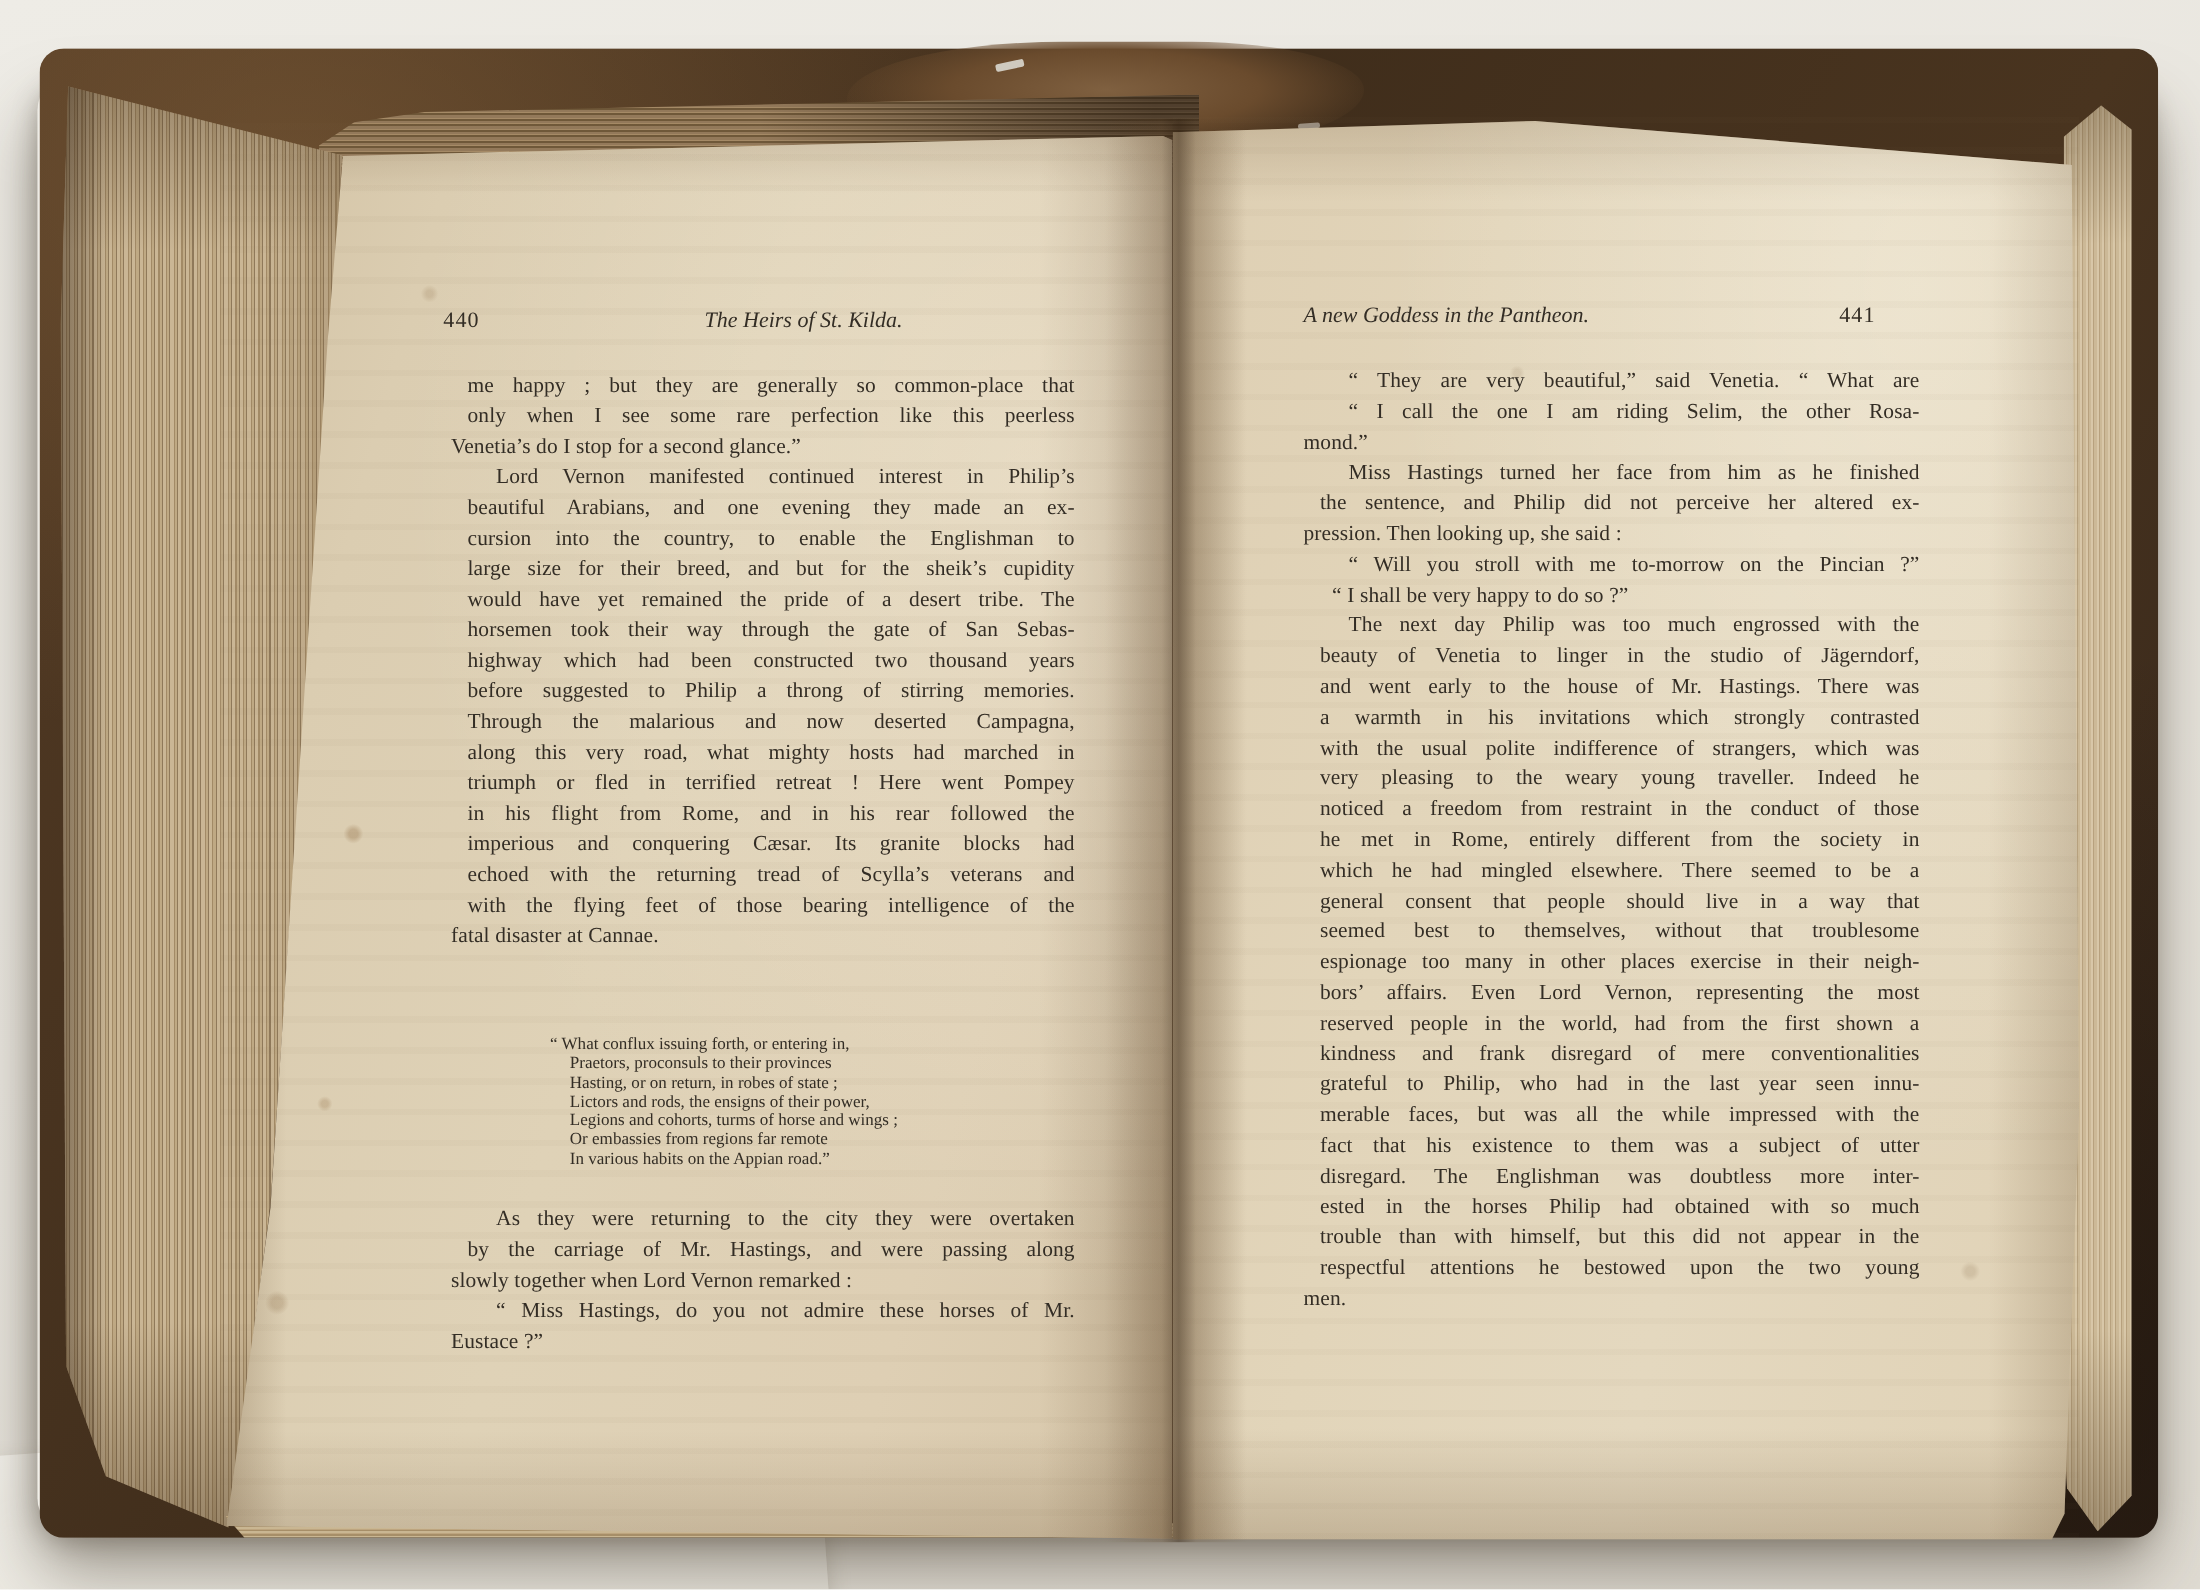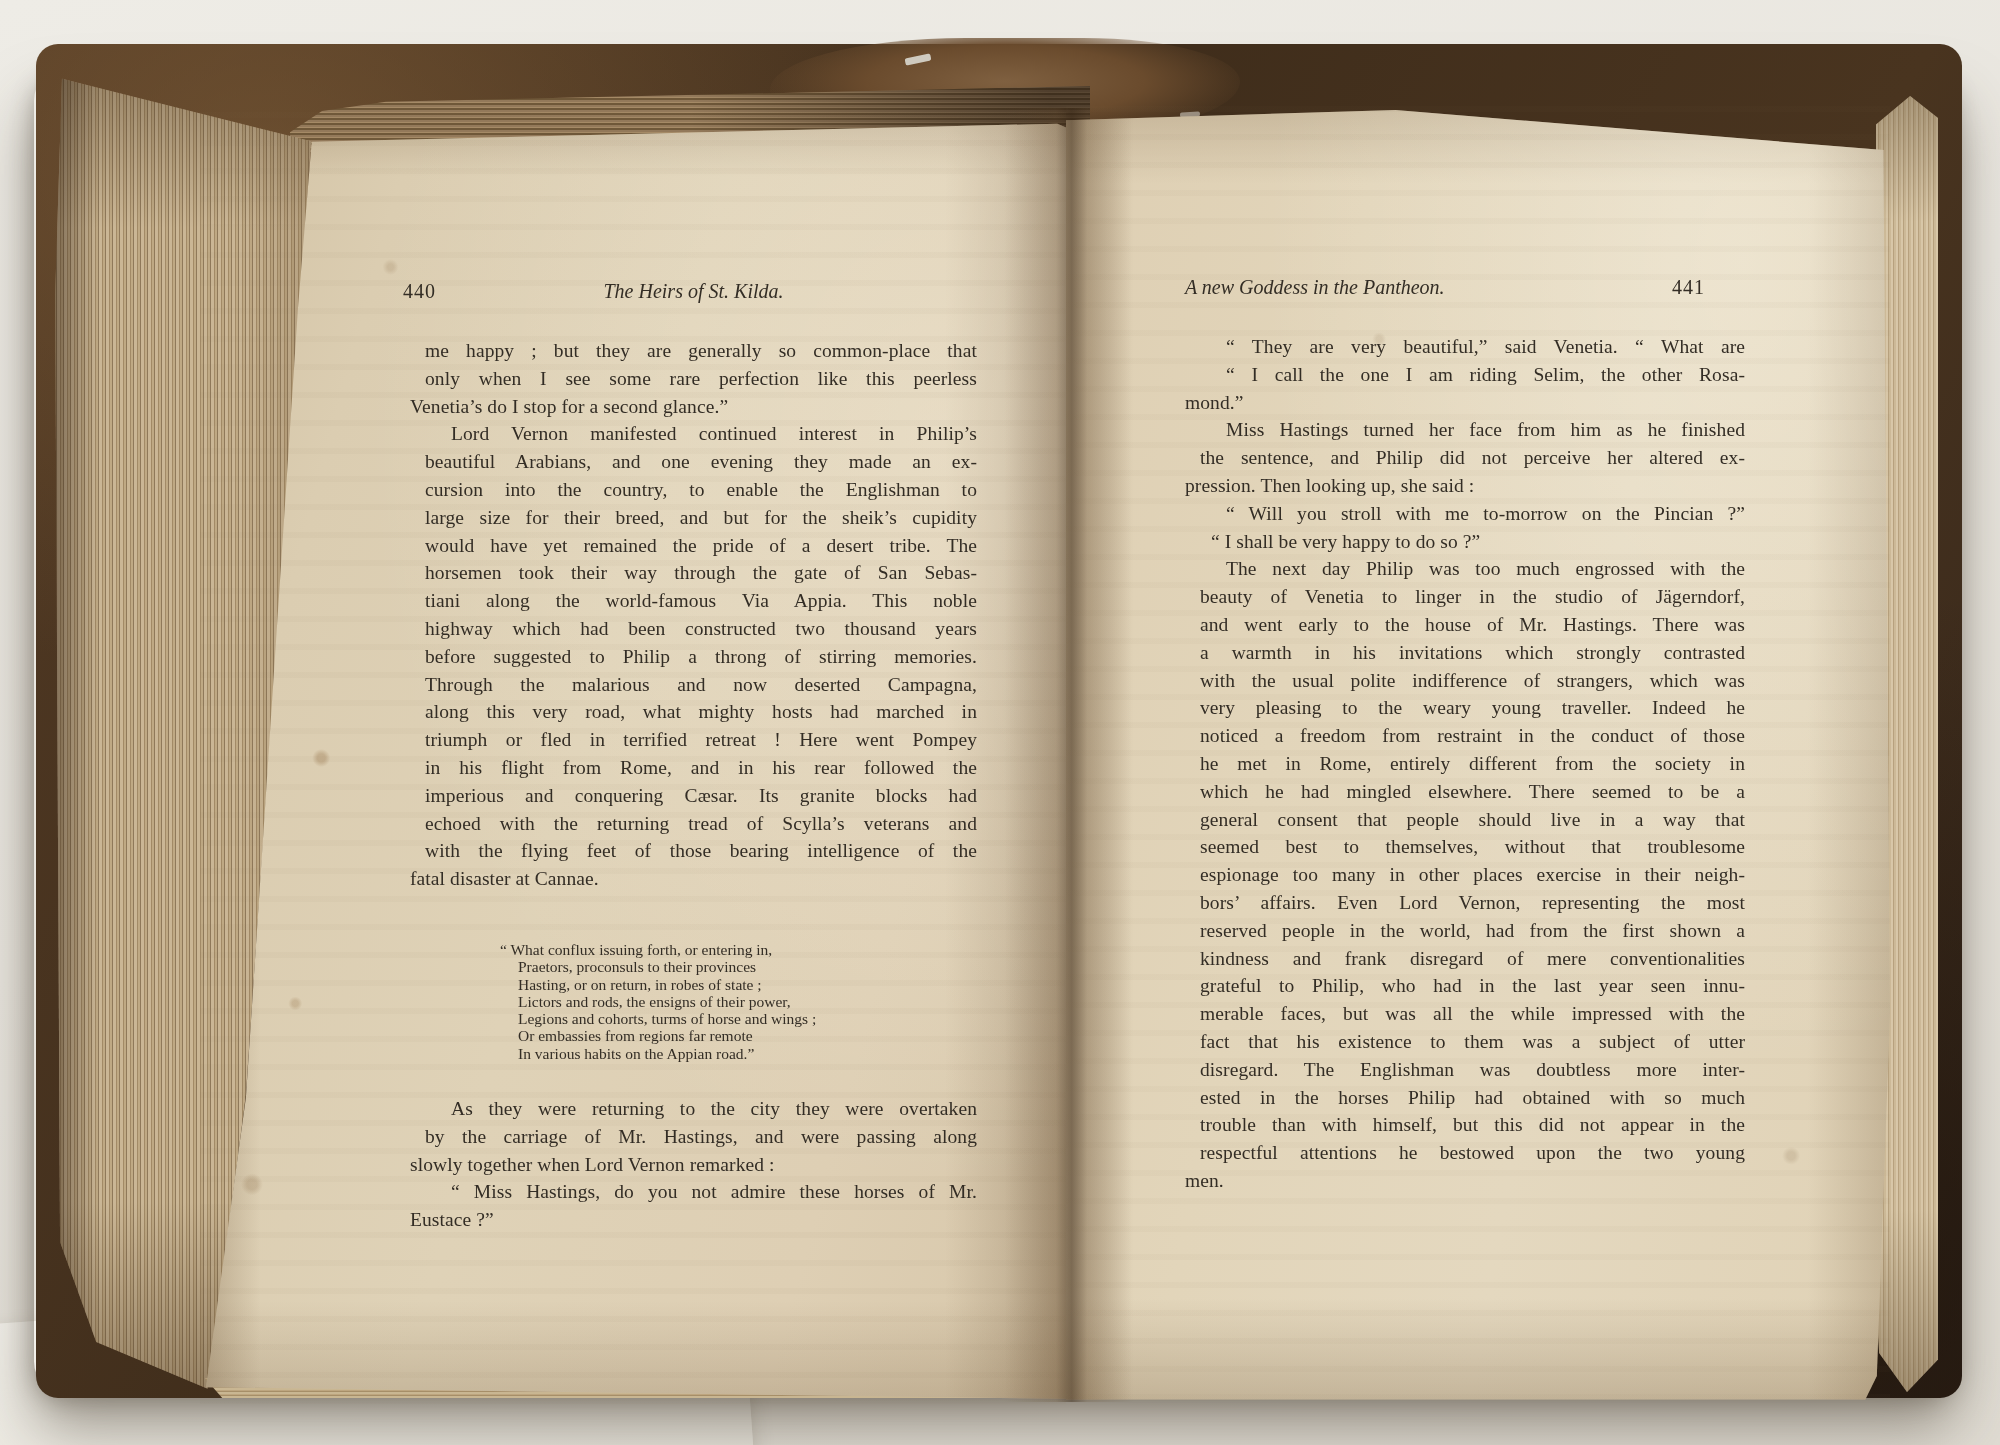--- a/index.html
+++ b/index.html
@@ -95,21 +95,21 @@
   .stains-right{
     position:absolute;left:1066px;top:106px;width:824px;height:1296px;pointer-events:none;
     background:
       radial-gradient(circle at 88% 81%,rgba(110,80,45,.15) 0 4px,rgba(0,0,0,0) 9px),
       radial-gradient(circle at 38% 18%,rgba(110,80,45,.12) 0 3px,rgba(0,0,0,0) 7px),
       repeating-linear-gradient(180deg,rgba(125,105,75,.035) 0 6px,rgba(0,0,0,0) 6px 28px);
   }
   .ink{color:#332d25;}
   .lp-header{position:absolute;left:410px;top:280px;width:567px;height:30px;font-size:20px;}
   .lp-num{position:absolute;left:-7px;top:0;letter-spacing:1px;}
-  .lp-title{position:absolute;left:0;top:0;width:100%;text-align:center;font-style:italic;}
+  .lp-title{position:absolute;left:0;top:0;width:100%;text-align:center;font-style:italic;padding-left:37px;}
   .rp-header{position:absolute;left:1185px;top:276px;width:560px;height:30px;font-size:20px;}
   .rp-num{position:absolute;right:40px;top:0;letter-spacing:1px;}
   .rp-title{position:absolute;left:0;top:0;width:100%;text-align:left;font-style:italic;}
   .lp-body{position:absolute;left:410px;top:337px;width:567px;}
   .lp-close{position:absolute;left:410px;top:1095px;width:567px;}
   .rp-body{position:absolute;left:1185px;top:333px;width:560px;}
   .bl{font-size:19.5px;line-height:27.8px;letter-spacing:.1px;white-space:normal;}
   .j{text-align:justify;text-align-last:justify;margin-left:15px;}
   .in{text-indent:26px;}
   .lp-poem{position:absolute;left:500px;top:941px;width:350px;}
@@ -146,21 +146,20 @@
   <div class="lp-body ink">
     <div class="bl j">me happy ; but they are generally so common-place that</div>
     <div class="bl j">only when I see some rare perfection like this peerless</div>
     <div class="bl">Venetia’s do I stop for a second glance.”</div>
     <div class="bl j in">Lord Vernon manifested continued interest in Philip’s</div>
     <div class="bl j">beautiful Arabians, and one evening they made an ex-</div>
     <div class="bl j">cursion into the country, to enable the Englishman to</div>
     <div class="bl j">large size for their breed, and but for the sheik’s cupidity</div>
     <div class="bl j">would have yet remained the pride of a desert tribe.  The</div>
     <div class="bl j">horsemen took their way through the gate of San Sebas-</div>
-    <div class="bl j">tiani along the world-famous Via Appia.  This noble</div>
     <div class="bl j">highway which had been constructed two thousand years</div>
     <div class="bl j">before suggested to Philip a throng of stirring memories.</div>
     <div class="bl j">Through the malarious and now deserted Campagna,</div>
     <div class="bl j">along this very road, what mighty hosts had marched in</div>
     <div class="bl j">triumph or fled in terrified retreat !   Here went Pompey</div>
     <div class="bl j">in his flight from Rome, and in his rear followed the</div>
     <div class="bl j">imperious and conquering Cæsar.   Its granite blocks had</div>
     <div class="bl j">echoed with the returning tread of Scylla’s veterans and</div>
     <div class="bl j">with the flying feet of those bearing intelligence of the</div>
     <div class="bl">fatal disaster at Cannae.</div>

